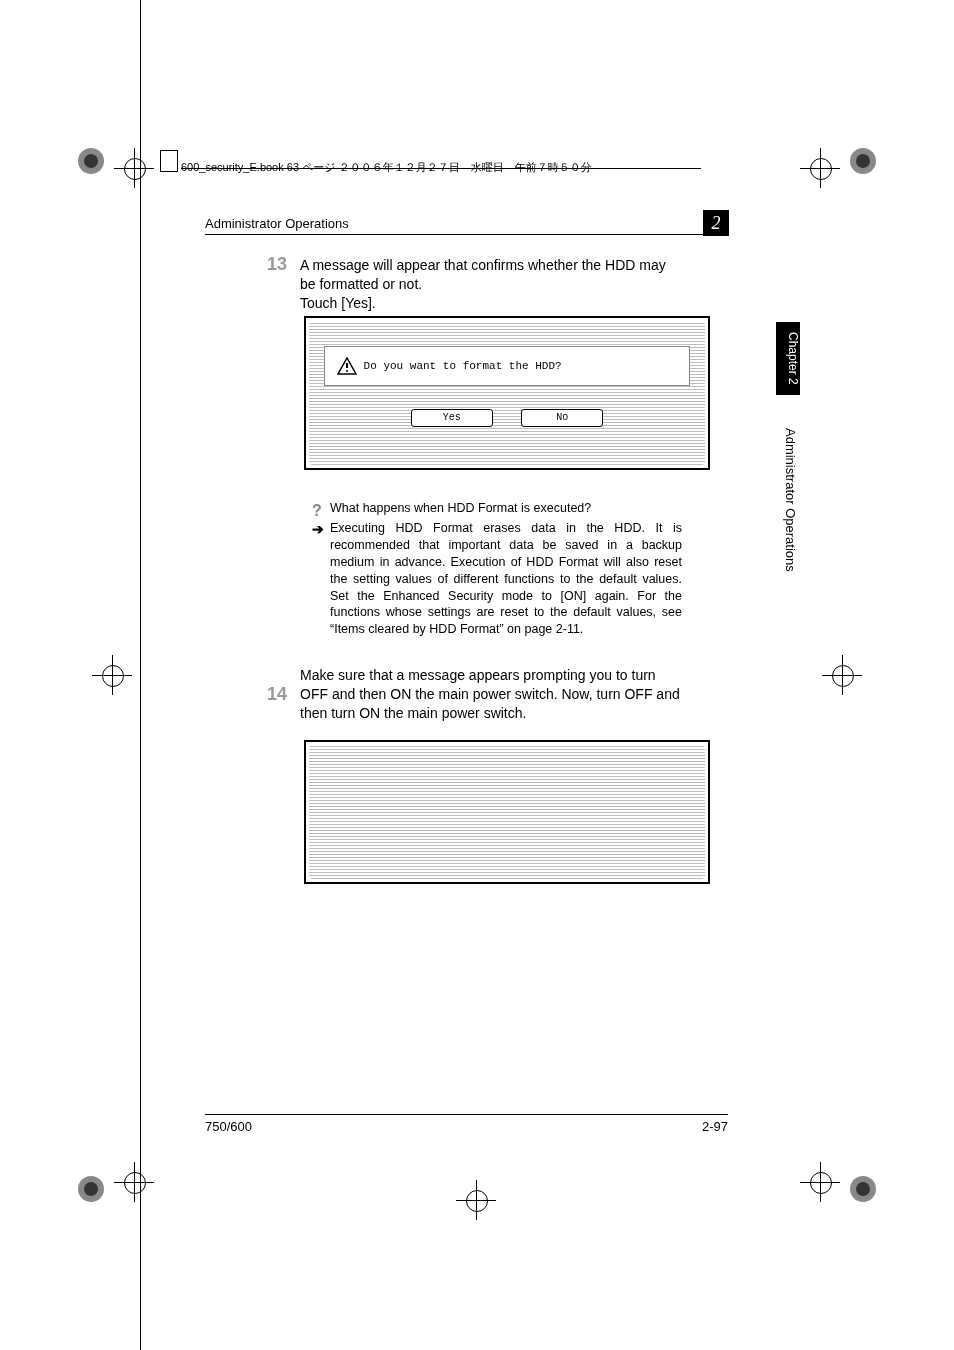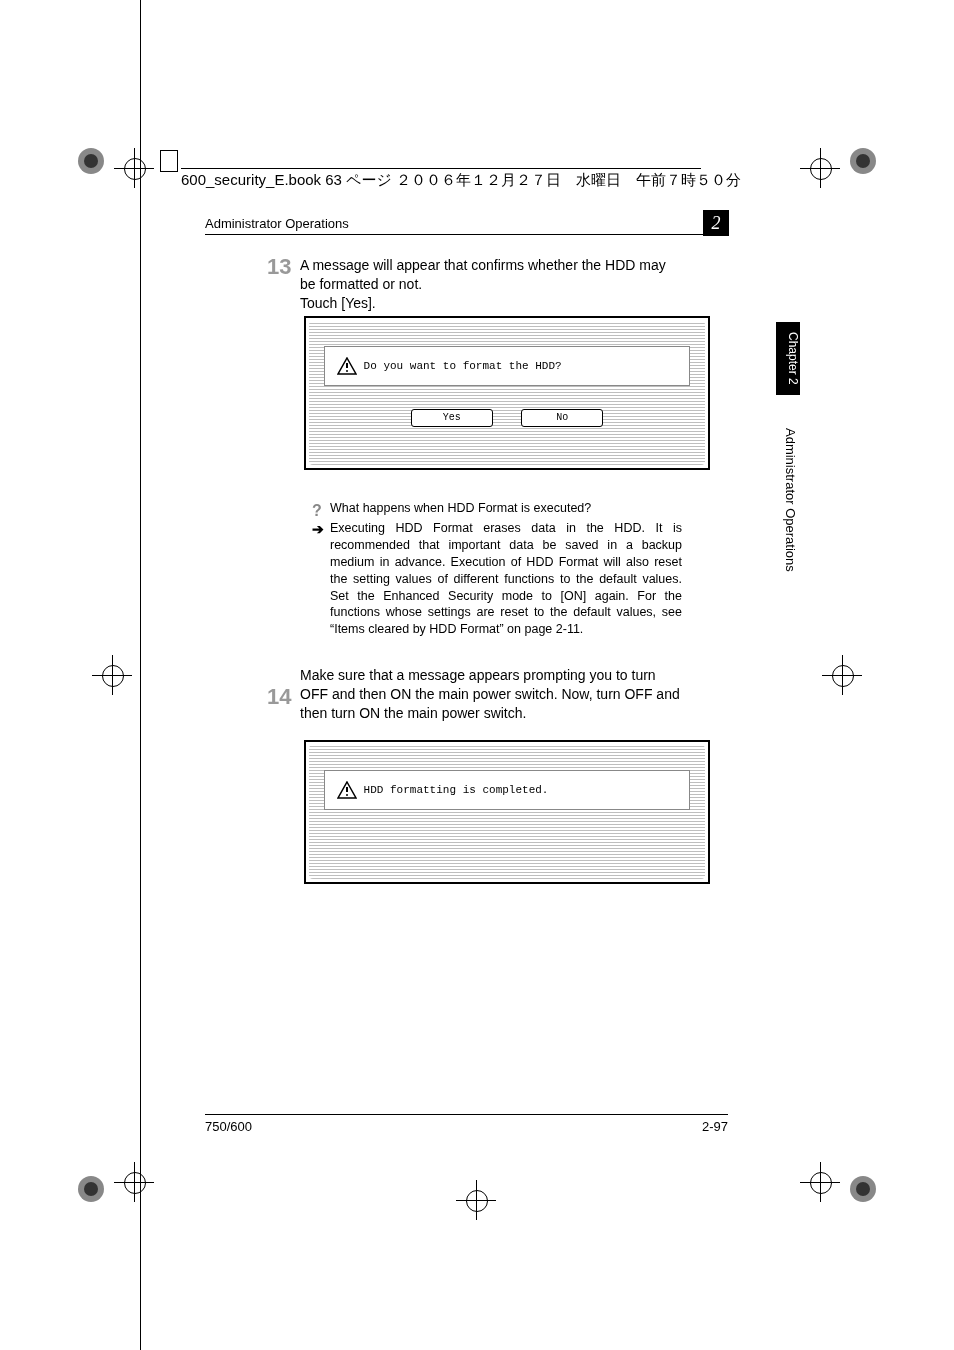--- a/index.html
+++ b/index.html
@@ -2,27 +2,27 @@
 <html><head>
 <meta charset="utf-8">
 <style>
 body{margin:0;background:#fff;font-family:Arial,Helvetica,sans-serif;width:954px;height:1350px;position:relative;color:#000}
 .regmark{position:absolute;width:40px;height:40px}
 .regmark::before,.regmark::after{content:"";position:absolute;background:#000}
 .regmark::before{width:40px;height:1px;top:20px;left:0}
 .regmark::after{width:1px;height:40px;top:0;left:20px}
 .regmark .circ{position:absolute;width:20px;height:20px;border:1px solid #000;border-radius:50%;top:10px;left:10px}
 .headerline{position:absolute;top:168px;left:181px;width:520px;border-bottom:1px solid #000}
-.headerfile{position:absolute;top:171px;left:181px;font-size:15px}
+.headerfile{position:absolute;top:160px;left:181px;font-size:11px}
 .bookicon{position:absolute;top:150px;left:160px;width:16px;height:20px;border:1px solid #000}
 .sectionhead{position:absolute;top:216px;left:205px;font-size:13px}
 .sectionhr{position:absolute;top:234px;left:205px;width:520px;border-bottom:1px solid #000}
 .chapterbox{position:absolute;top:210px;left:703px;width:26px;height:26px;background:#000;color:#fff;text-align:center;font-size:18px;font-family:Georgia,serif;font-style:italic;line-height:26px}
 .step{position:absolute;left:300px;font-size:14px;line-height:1.35}
-.stepnum{position:absolute;font-size:22px;font-weight:bold;color:#999;font-family:Arial}
+.stepnum{position:absolute;font-size:18px;font-weight:bold;color:#999;font-family:Arial}
 .dialog{position:relative;margin:0 auto;width:402px;border:2px solid #000;border-radius:0;background:#fff}
 .dialog .hatch{position:absolute;top:3px;left:3px;right:3px;bottom:3px;background:repeating-linear-gradient(0deg,#000 0,#000 1px,#fff 1px,#fff 3px),repeating-linear-gradient(90deg,#000 0,#000 1px,#fff 1px,#fff 3px);opacity:.25;border-radius:4px}
 .dialog .msgbox{position:relative;margin:28px 18px 12px 18px;background:#fff;border:1px solid #888;padding:10px 12px;font-family:"Courier New",monospace;font-size:11px}
 .dialog .btnrow{position:relative;text-align:center;padding:8px 0 12px}
 .dialog .btn{display:inline-block;width:80px;height:16px;line-height:16px;background:#fff;border:1px solid #000;font-family:"Courier New",monospace;font-size:10px;margin:0 12px;border-radius:3px}
 .dialog .btnspace{position:relative;height:28px}
 .note{position:absolute;left:300px;font-size:12.5px;line-height:1.35;text-align:justify}
 .note .q{position:absolute;left:-18px;top:0;font-size:16px;font-weight:bold;color:#888}
 .note .arr{position:absolute;left:-18px;font-size:14px;font-weight:bold}
 .sidetab{position:absolute;right:154px;width:24px;background:#000;color:#fff;font-size:12px;writing-mode:vertical-rl;text-align:center;padding:10px 0}
@@ -111,28 +111,20 @@
   <span class="arr">➔</span>
   <span>Executing HDD Format erases data in the HDD. It is recommended that important data be saved in a backup medium in advance. Execution of HDD Format will also reset the setting values of different functions to the default values. Set the Enhanced Security mode to [ON] again. For the functions whose settings are reset to the default values, see “Items cleared by HDD Format” on page 2-11.</span>
 </div>
 
 <div class="stepnum" style="top:684px;left:267px">14</div>
 <div class="step" style="top:666px;width:380px">Make sure that a message appears prompting you to turn OFF and then ON the main power switch. Now, turn OFF and then turn ON the main power switch.</div>
 
 <div style="position:absolute;top:740px;left:304px">
   <div class="dialog" style="height:140px">
     <div class="hatch"></div>
-    <div class="msgbox">
-      <svg class="warnsvg" width="20" height="18">
-          <polygon points="10,1 19,17 1,17" fill="none" stroke="#000" stroke-width="1.5"></polygon>
-          <line x1="10" y1="6" x2="10" y2="11" stroke="#000" stroke-width="2"></line>
-          <circle cx="10" cy="14" r="1" fill="#000"></circle>
-        </svg>
-      <span>HDD formatting is completed.</span>
-    </div>
     <div class="btnspace"></div>
   </div>
 </div>
 
 <div class="sidetab" style="top:322px">Chapter 2</div>
 <div class="sidelabel" style="top:428px">Administrator Operations</div>
 
 <div class="footer">
   <span>750/600</span>
   <span class="r">2-97</span>

